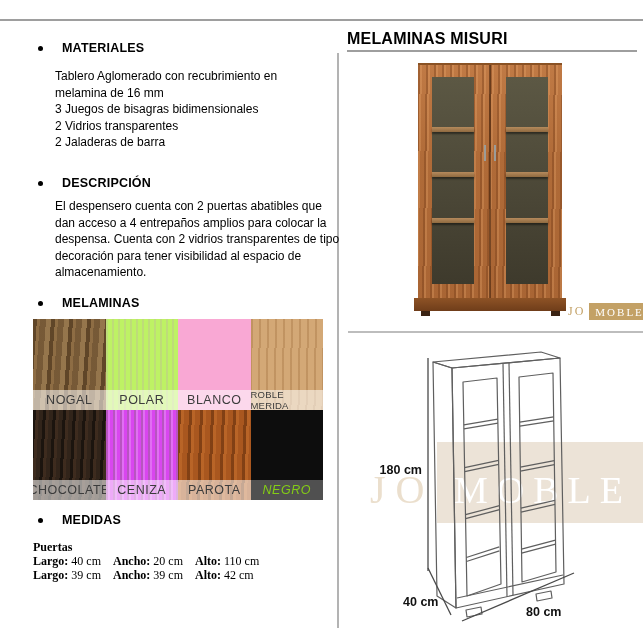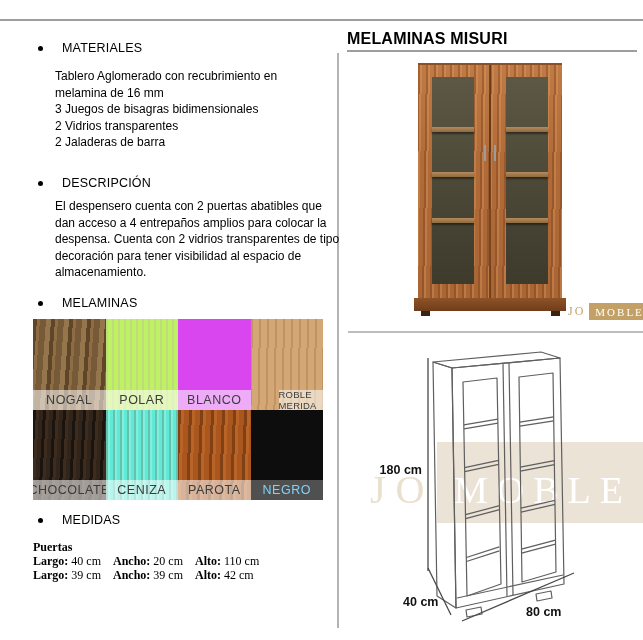--- a/index.html
+++ b/index.html
@@ -7,41 +7,41 @@
         font-family:"Liberation Sans",sans-serif;color:#000;overflow:hidden;}
 
   
   .top-rule{position:absolute;left:0;top:19px;width:643px;height:2px;background:#9e9e9e;}
   .v-divider{position:absolute;left:337px;top:53px;width:2px;height:575px;background:#b3b3b3;}
   .h-divider{position:absolute;left:348px;top:331px;width:295px;height:2px;background:#bdbdbd;}
   .title-underline{position:absolute;left:347px;top:50px;width:290px;height:2px;background:#9e9e9e;}
 
   
   .bullet{position:absolute;width:5px;height:5px;border-radius:50%;background:#000;}
-  .sec-head{position:absolute;font-weight:normal;font-size:12.5px;letter-spacing:.2px;}
+  .sec-head{position:absolute;font-weight:bold;font-size:12.5px;letter-spacing:.2px;}
   .body-text{position:absolute;font-size:12px;line-height:16.5px;white-space:pre-line;}
 
   
   .swatch-grid{position:absolute;left:33px;top:319px;width:290px;height:181px;
                display:grid;grid-template-columns:repeat(4,1fr);grid-template-rows:1fr 1fr;}
   .swatch{position:relative;overflow:hidden;padding-left:26px;}
   .grain{position:absolute;inset:0;}
   .swatch:nth-child(1) .grain{background:repeating-linear-gradient(94deg,rgba(61,40,18,.55) 0 4px,rgba(150,115,70,.30) 4px 7px,rgba(61,40,18,.25) 7px 13px,rgba(175,145,98,.30) 13px 18px);}
   .swatch:nth-child(2) .grain{background:repeating-linear-gradient(90deg,rgba(190,180,160,.35) 0 2px,transparent 2px 6px);}
   .swatch:nth-child(3) .grain{background:none;}
   .swatch:nth-child(4) .grain{background:repeating-linear-gradient(91deg,rgba(150,100,50,.30) 0 2px,transparent 2px 8px);}
   .swatch:nth-child(5) .grain{background:repeating-linear-gradient(93deg,rgba(0,0,0,.45) 0 3px,rgba(90,60,40,.30) 3px 6px,transparent 6px 10px);}
   .swatch:nth-child(6) .grain{background:repeating-linear-gradient(90deg,rgba(120,112,104,.35) 0 2px,rgba(255,255,255,.22) 2px 4px,transparent 4px 7px);}
   .swatch:nth-child(7) .grain{background:repeating-linear-gradient(92deg,rgba(70,30,5,.40) 0 3px,rgba(225,135,60,.28) 3px 6px,transparent 6px 11px);}
   .swatch:nth-child(8) .grain{background:none;}
   .swatch-label{position:absolute;left:0;right:0;bottom:0;height:20px;
                 background:rgba(255,255,255,.55);display:flex;align-items:center;justify-content:center;
                 font-size:12.5px;letter-spacing:.5px;color:#3c3c3c;}
-  .swatch:nth-child(4) .swatch-label{font-size:9.5px;letter-spacing:.2px;margin-left:28px;}
-  .swatch:nth-child(8) .swatch-label{background:rgba(255,255,255,.28);color:#7dd3fc;}
+  .swatch:nth-child(4) .swatch-label{font-size:9.5px;letter-spacing:.2px;}
+  .swatch:nth-child(8) .swatch-label{background:rgba(255,255,255,.28);color:#84cc16;font-style:italic;}
 
   
   .medidas-block{position:absolute;left:33px;top:540px;font-size:12px;line-height:14px;font-family:Liberation Serif, serif;}
   .med-group-name{font-weight:bold;}
   .med-dims{margin-bottom:0;}
   .dim{margin-right:12px;}
   .dim b{font-weight:bold;}
 
   
   .product-title{position:absolute;left:347px;top:30px;font-size:16px;font-weight:bold;letter-spacing:.2px;}
@@ -103,33 +103,33 @@
 
   <div class="swatch-grid">
     <div class="swatch" style="background-color: rgb(138, 106, 67);">
       <div class="grain"></div>
       <div class="swatch-label">NOGAL</div>
     </div>
     <div class="swatch" style="background-color: #bef264;">
       <div class="grain"></div>
       <div class="swatch-label">POLAR</div>
     </div>
+    <div class="swatch" style="background-color: #f9a8d4;">
+      <div class="grain"></div>
+      <div class="swatch-label">BLANCO</div>
+    </div>
+    <div class="swatch" style="background-color: rgb(211, 168, 118);">
+      <div class="grain"></div>
+      <div class="swatch-label">ROBLE MERIDA</div>
+    </div>
+    <div class="swatch" style="background-color: rgb(49, 36, 26);">
+      <div class="grain"></div>
+      <div class="swatch-label">CHOCOLATE</div>
+    </div>
     <div class="swatch" style="background-color: #d946ef;">
-      <div class="grain"></div>
-      <div class="swatch-label">BLANCO</div>
-    </div>
-    <div class="swatch" style="background-color: rgb(211, 168, 118);">
-      <div class="grain"></div>
-      <div class="swatch-label">ROBLE MERIDA</div>
-    </div>
-    <div class="swatch" style="background-color: rgb(49, 36, 26);">
-      <div class="grain"></div>
-      <div class="swatch-label">CHOCOLATE</div>
-    </div>
-    <div class="swatch" style="background-color: #5eead4;">
       <div class="grain"></div>
       <div class="swatch-label">CENIZA</div>
     </div>
     <div class="swatch" style="background-color: rgb(169, 87, 31);">
       <div class="grain"></div>
       <div class="swatch-label">PAROTA</div>
     </div>
     <div class="swatch" style="background-color: rgb(13, 13, 13);">
       <div class="grain"></div>
       <div class="swatch-label">NEGRO</div>

